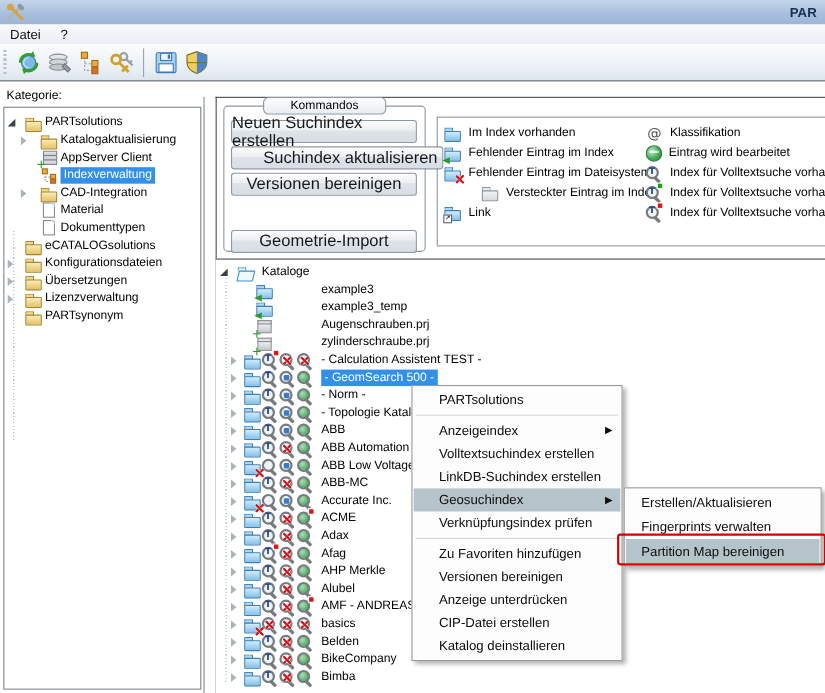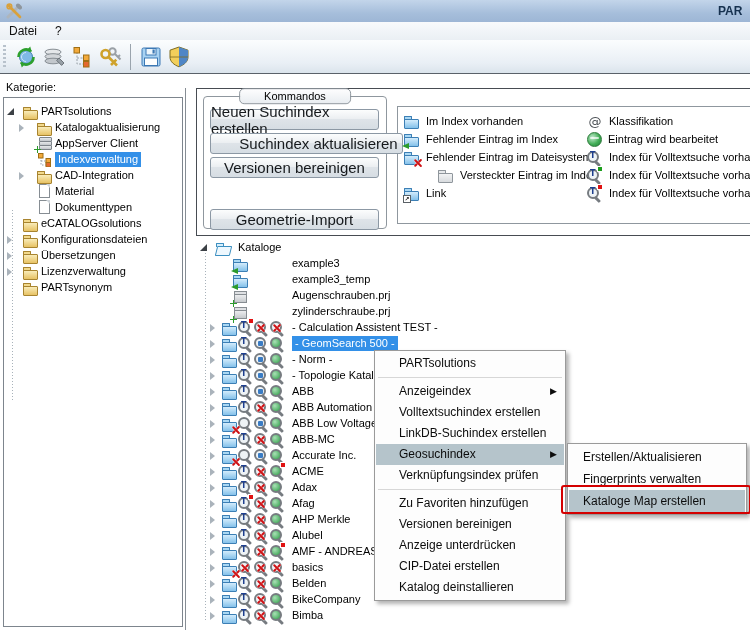--- a/index.html
+++ b/index.html
@@ -639,20 +639,20 @@
     <div class="msep"></div>
     <div class="item">Zu Favoriten hinzufügen</div>
     <div class="item">Versionen bereinigen</div>
     <div class="item">Anzeige unterdrücken</div>
     <div class="item">CIP-Datei erstellen</div>
     <div class="item">Katalog deinstallieren</div>
   </div>
 <div class="menu submenu" id="submenu" style="left:567px;top:443px;width:180px">
     <div class="item">Erstellen/Aktualisieren</div>
     <div class="item">Fingerprints verwalten</div>
-    <div class="item hl">Kataloge Map erstellen</div>
+    <div class="item hl">Partition Map bereinigen</div>
   </div>
 <div class="annot"></div>
 
 <div class="cmdbtn" style="top: 109px;">Neuen Suchindex erstellen</div>
 <div class="cmdbtn" style="top: 133px; padding-left: 24px;">Suchindex aktualisieren</div>
 <div class="cmdbtn" style="top: 157px;">Versionen bereinigen</div>
 <div class="cmdbtn" style="top: 181px; margin-top: 28px;">Geometrie-Import</div>
 
 </body></html>

